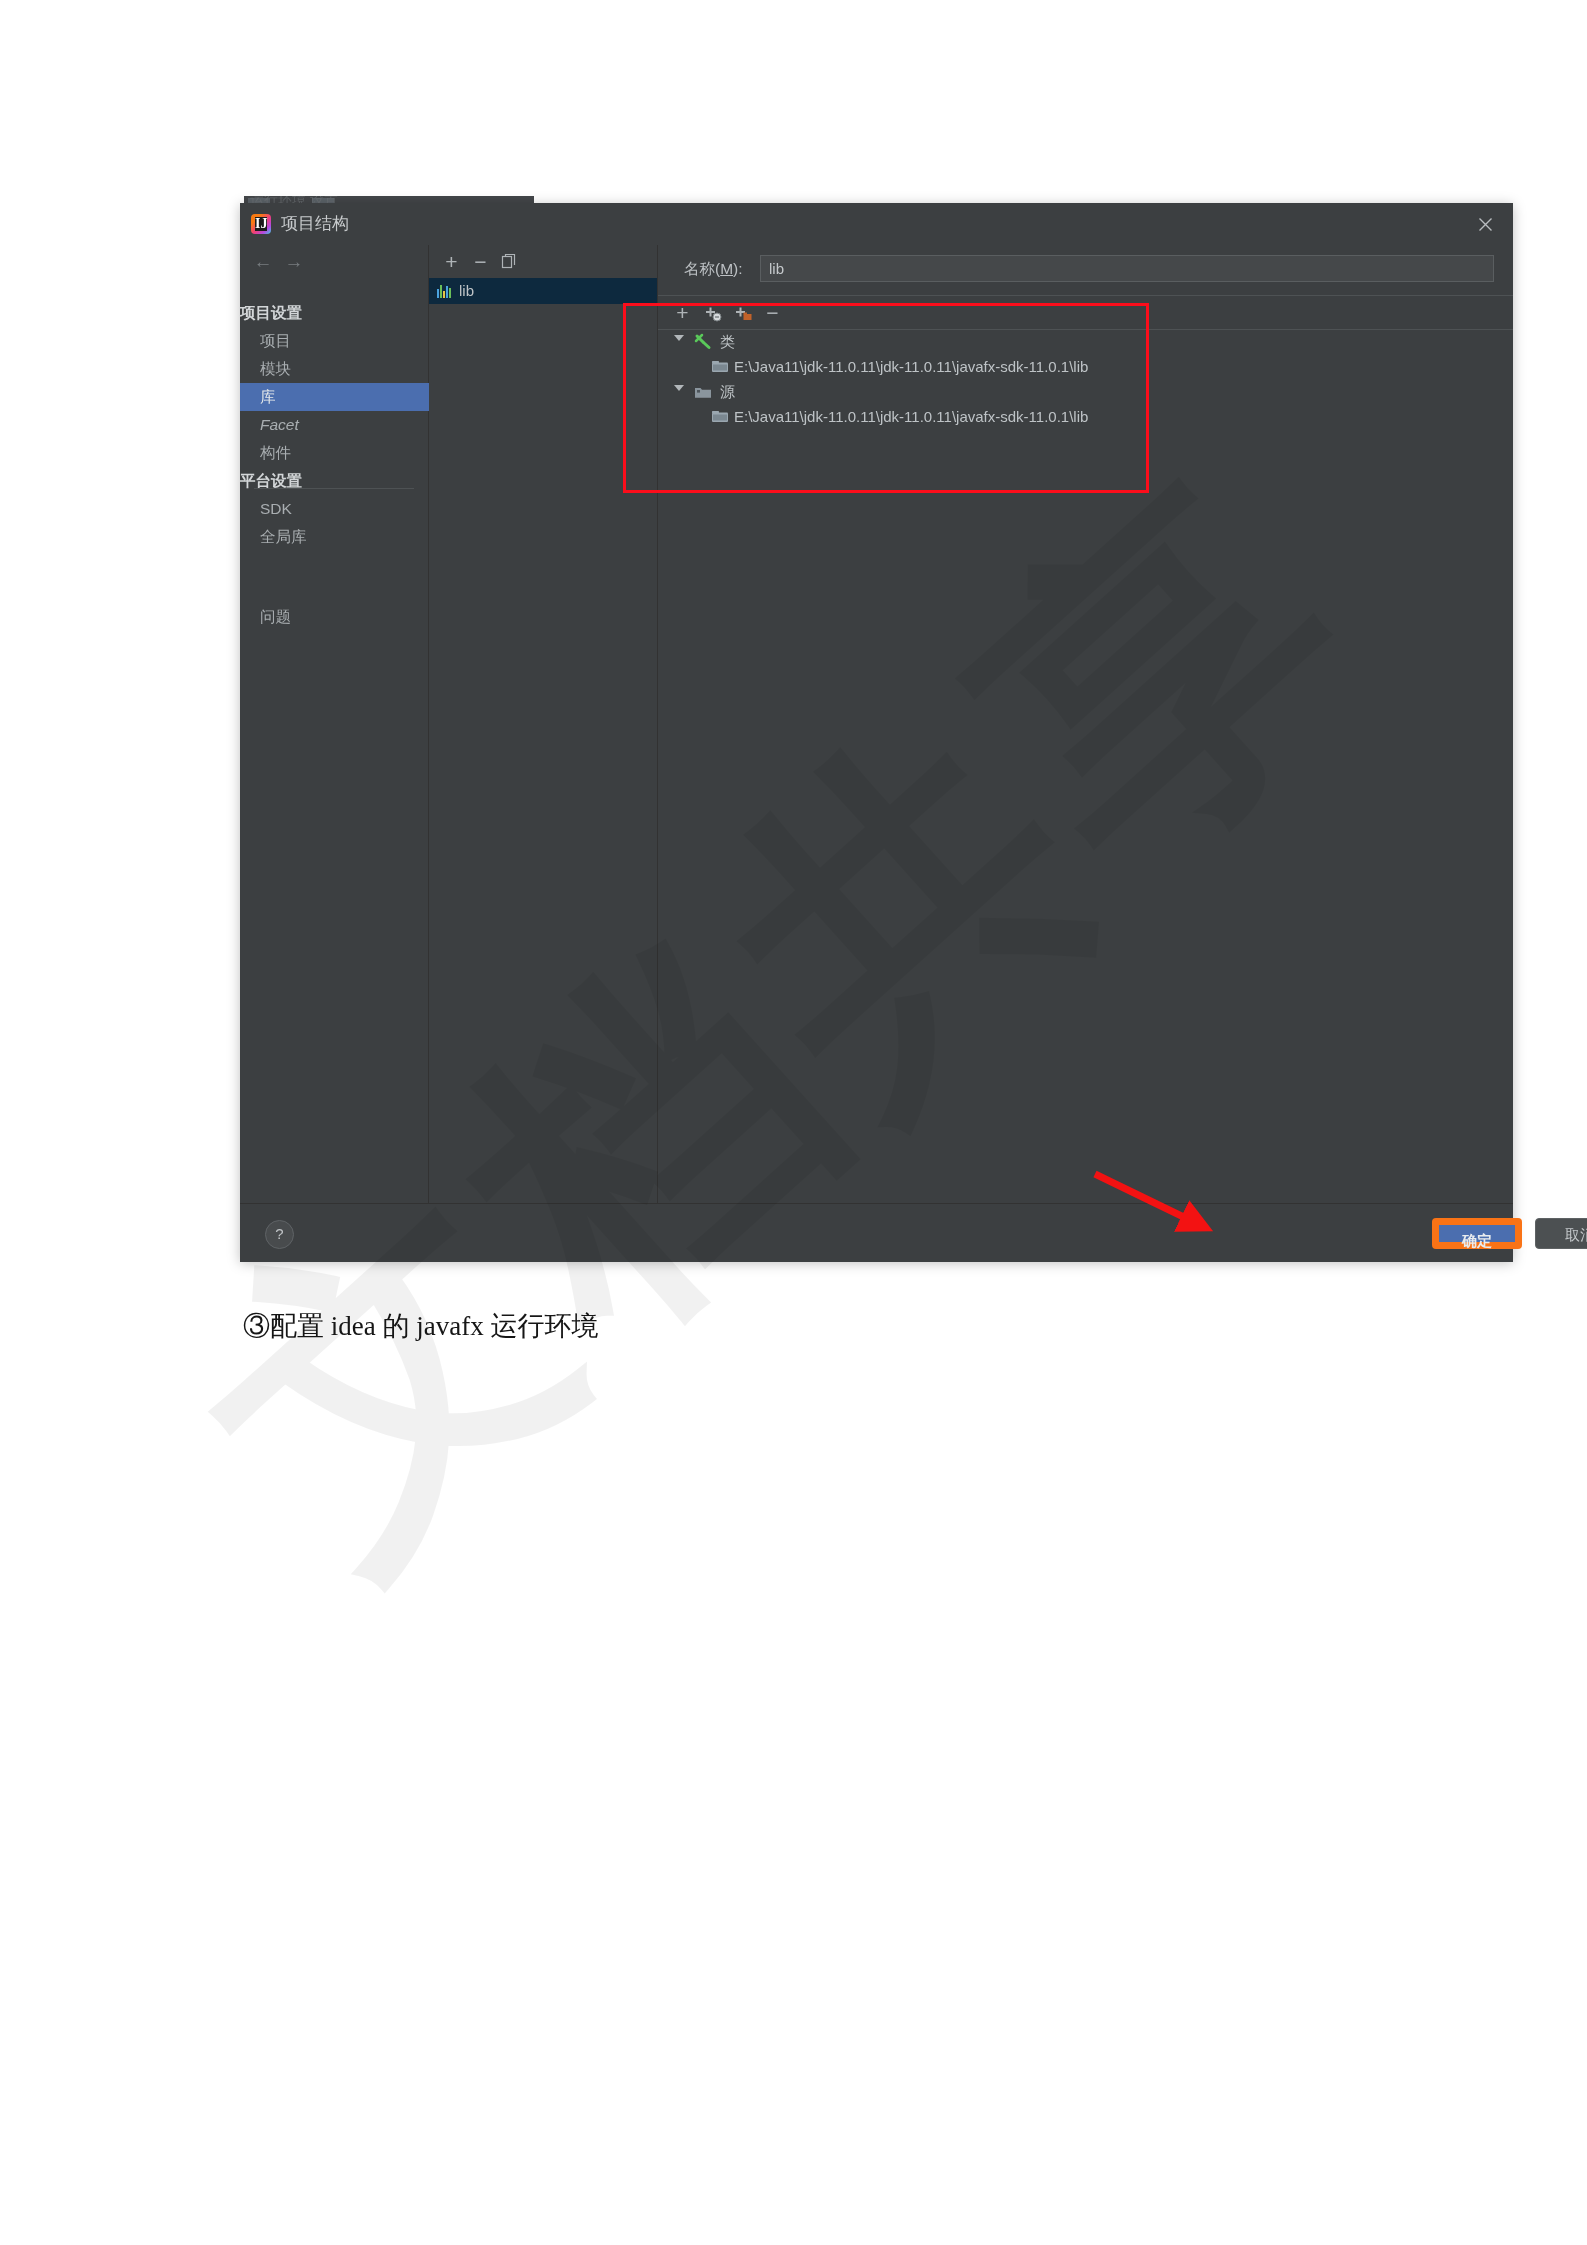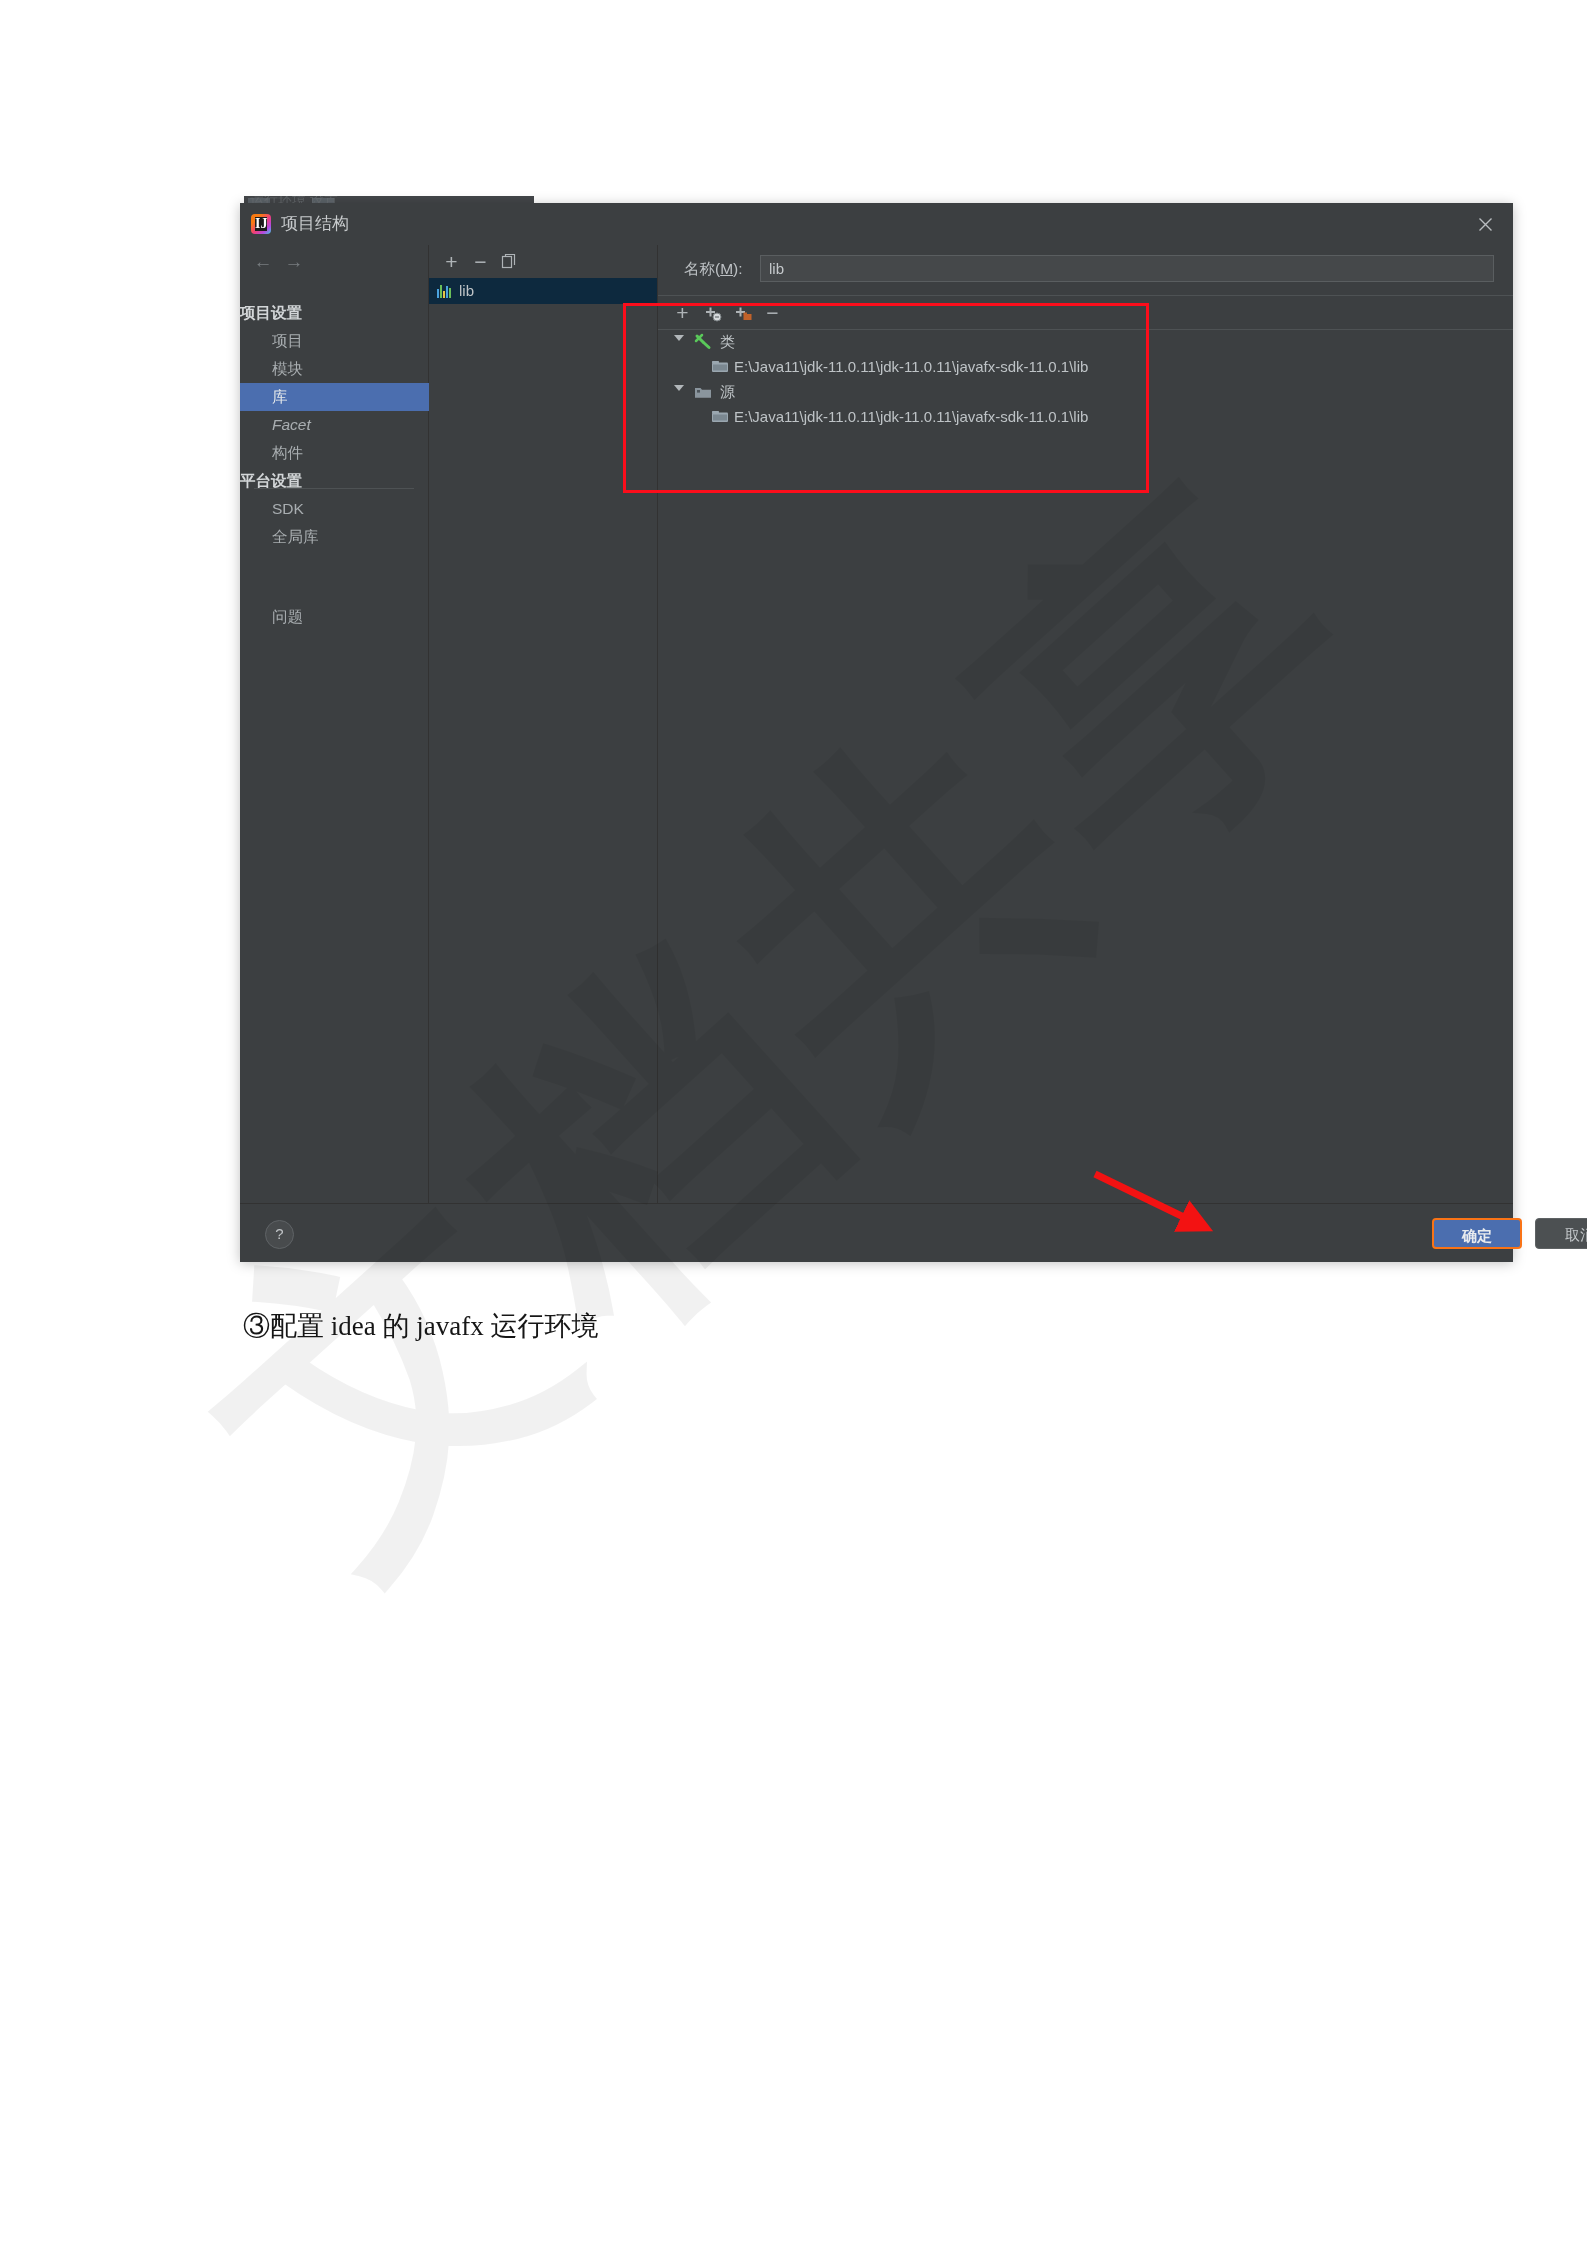--- a/index.html
+++ b/index.html
@@ -162,21 +162,21 @@
     box-sizing: border-box;
   }
   .side-item {
     position: absolute;
     left: 0;
     width: 188px;
     height: 28px;
     font-size: 15.5px;
     color: #a9aeb1;
     line-height: 28px;
-    padding-left: 32px;
+    padding-left: 20px;
     box-sizing: border-box;
     cursor: default;
   }
   .side-item.selected {
     background: #4b6eaf;
     color: #e4e8ea;
     width: 189px;
   }
   #side-divider {
     position: absolute;
@@ -371,21 +371,21 @@
     font-size: 15px;
     font-family: "Liberation Sans", "DejaVu Sans", sans-serif;
     line-height: 31px;
     text-align: center;
     cursor: pointer;
     box-sizing: border-box;
   }
   #btn-ok {
     left: 1192px; width: 90px;
     background: #4b6eaf;
-    border: 2px solid #f97316;
+    border: 7px solid #f97316;
     color: #e8ebee;
     font-weight: 700;
   }
   #btn-cancel {
     left: 1295px; width: 90px;
     background: #4c5052;
     border: 1px solid #5e6264;
     color: #c3c7ca;
   }
 

